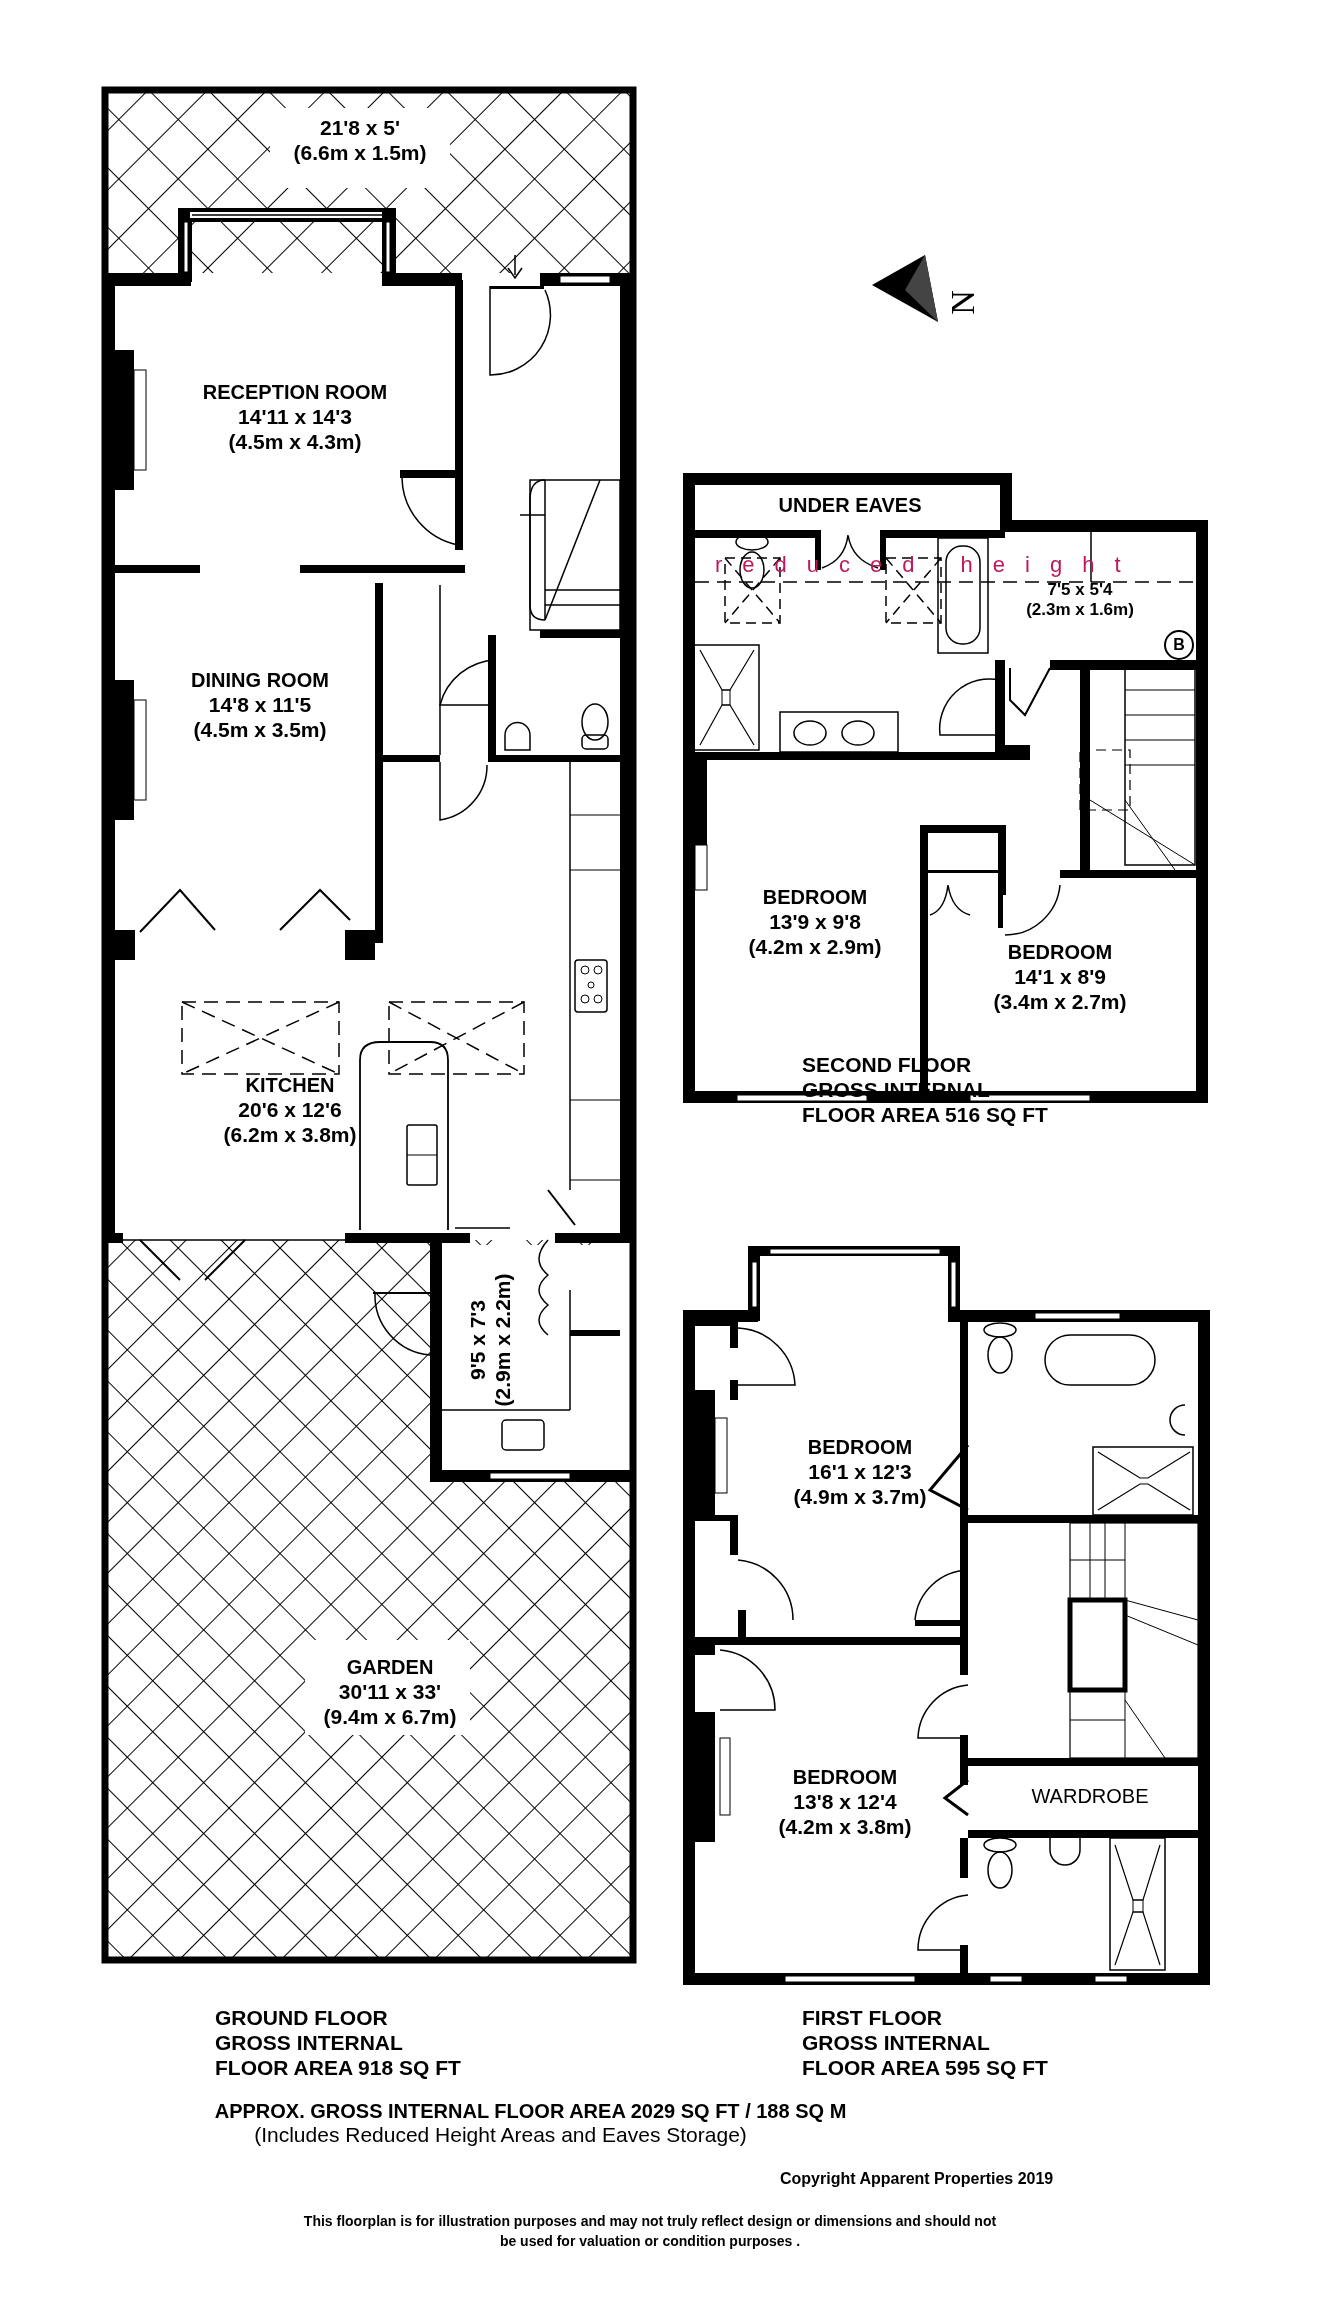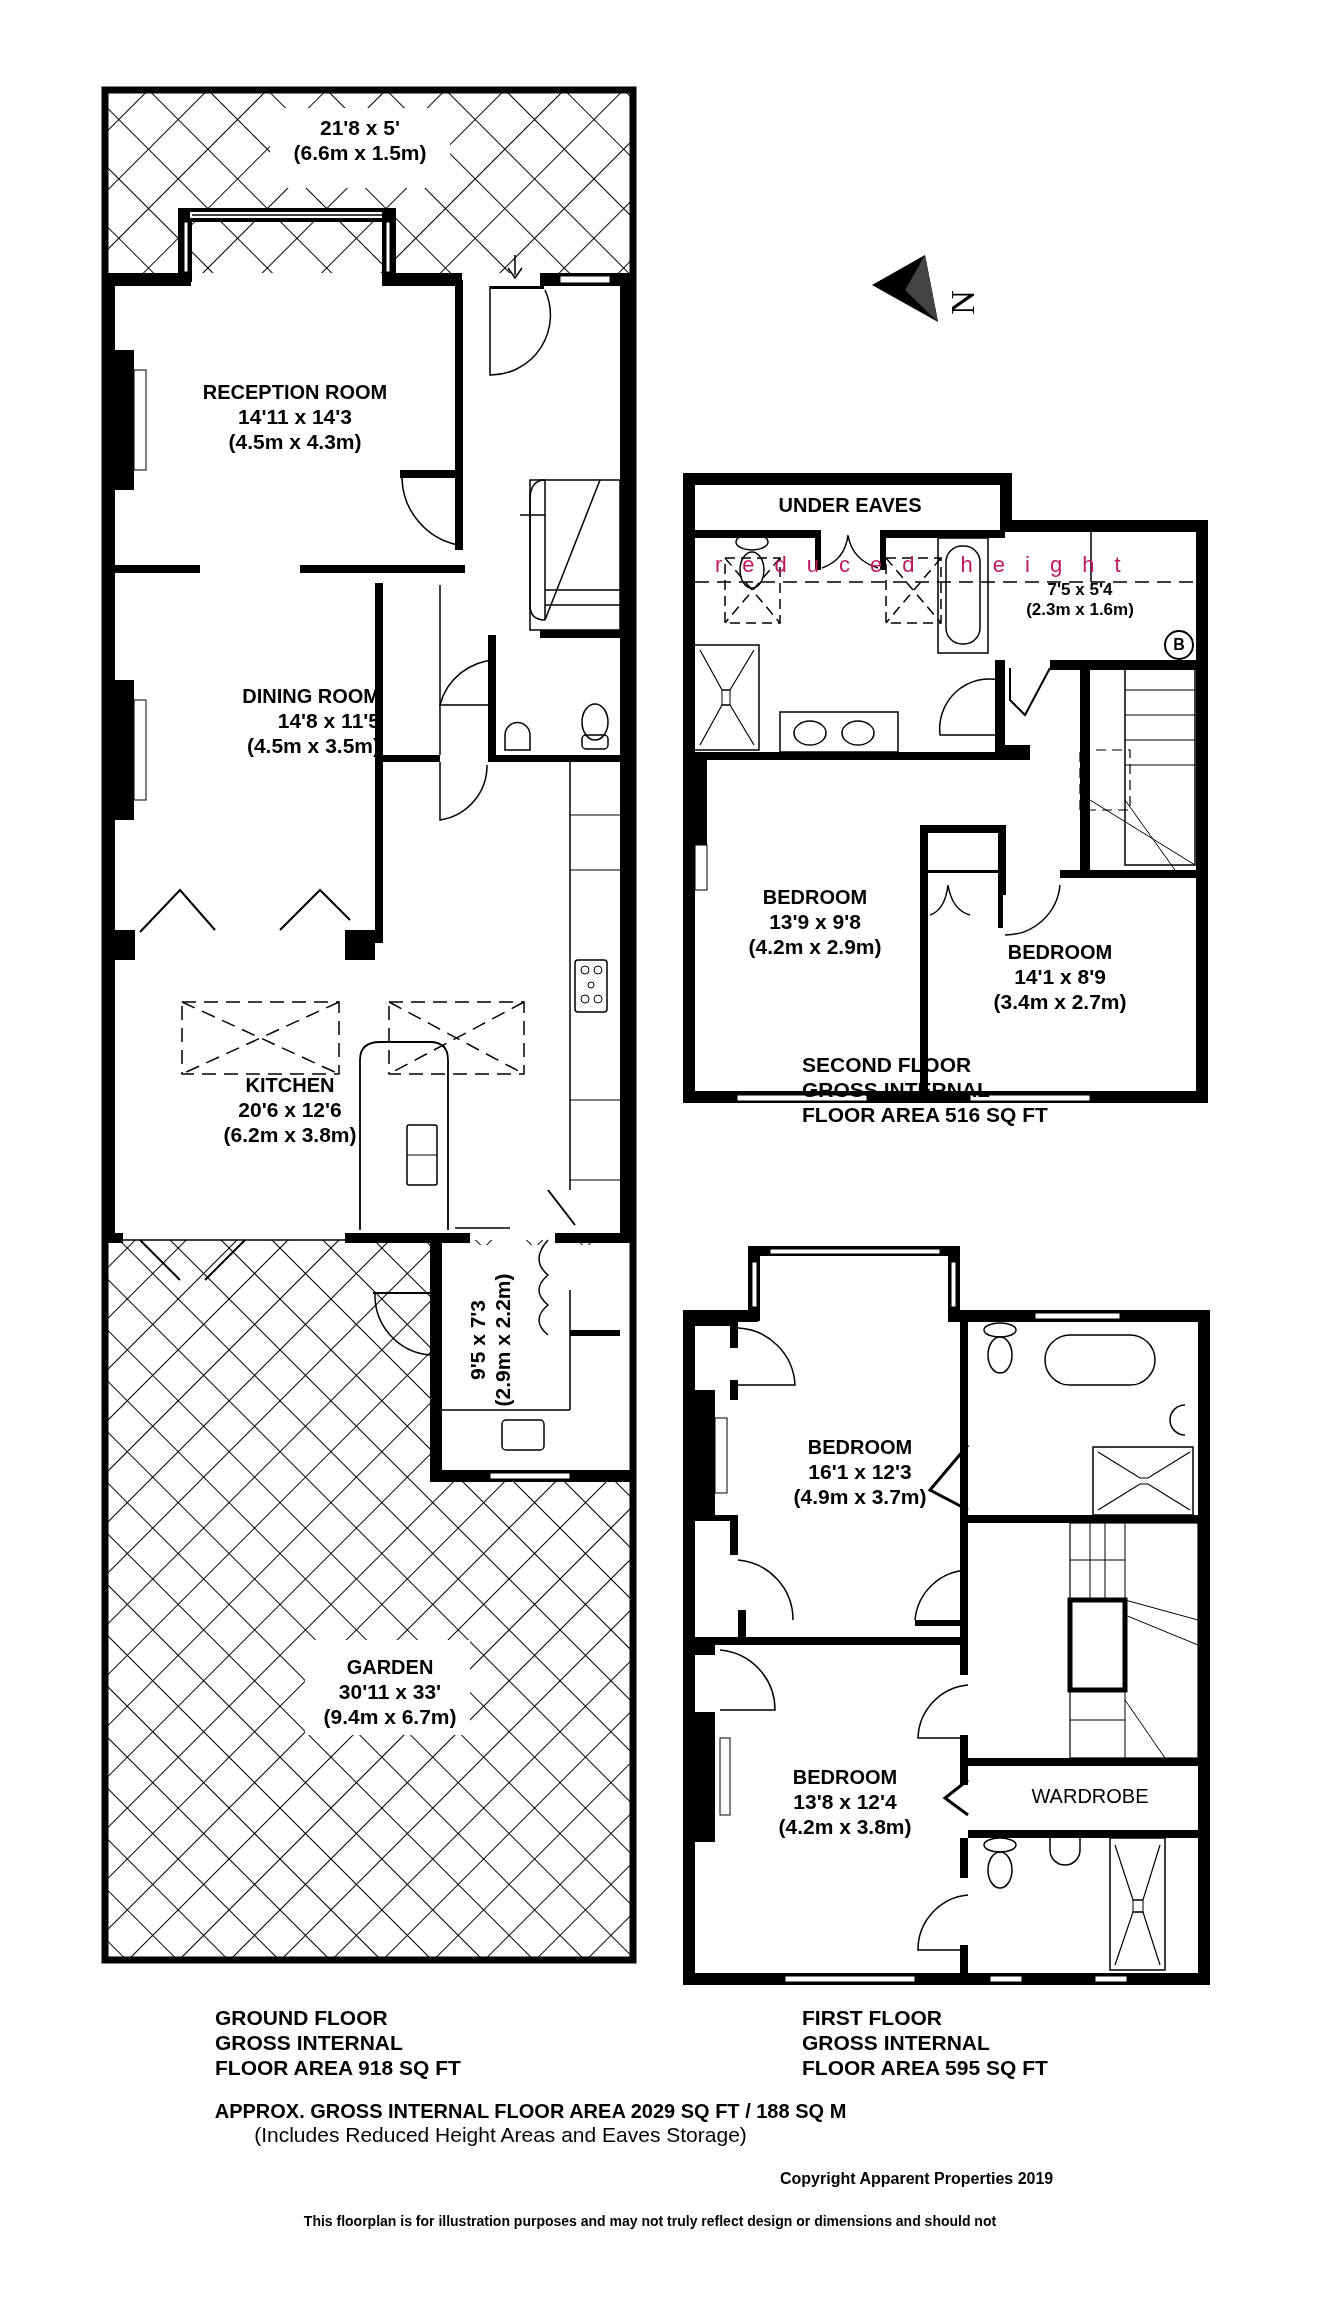--- a/index.html
+++ b/index.html
@@ -305,21 +305,21 @@
   <div>21'8 x 5'</div>
   <div>(6.6m x 1.5m)</div>
 </div>
 
 <div class="lbl" style="left:150px; top:380px; width:290px;">
   <div class="room-name">RECEPTION ROOM</div>
   <div class="room-dim">14'11 x 14'3</div>
   <div class="room-dim">(4.5m x 4.3m)</div>
 </div>
 
-<div class="lbl" style="left:140px; top:684px; width:240px;text-align:right;">
+<div class="lbl" style="left:140px; top:668px; width:240px;">
   <div class="room-name">DINING ROOM</div>
   <div class="room-dim">14'8 x 11'5</div>
   <div class="room-dim">(4.5m x 3.5m)</div>
 </div>
 
 <div class="lbl" style="left:200px; top:1073px; width:180px;">
   <div class="room-name">KITCHEN</div>
   <div class="room-dim">20'6 x 12'6</div>
   <div class="room-dim">(6.2m x 3.8m)</div>
 </div>
@@ -383,13 +383,14 @@
   <div>FLOOR AREA 918 SQ FT</div>
 </div>
 
 <div class="totals" style="top:2100px;">
   <div class="main" style="margin-left:-150px;">APPROX. GROSS INTERNAL FLOOR AREA 2029 SQ FT / 188 SQ M</div>
   <div class="sub" style="margin-left:-210px;">(Includes Reduced Height Areas and Eaves Storage)</div>
 </div>
 <div class="copyright">Copyright Apparent Properties 2019</div>
 <div class="disclaimer">
   <div>This floorplan is for illustration purposes and may not truly reflect design or dimensions and should not</div>
+  <div>be used for valuation or condition purposes .</div>
 </div>
 
 </body></html>

